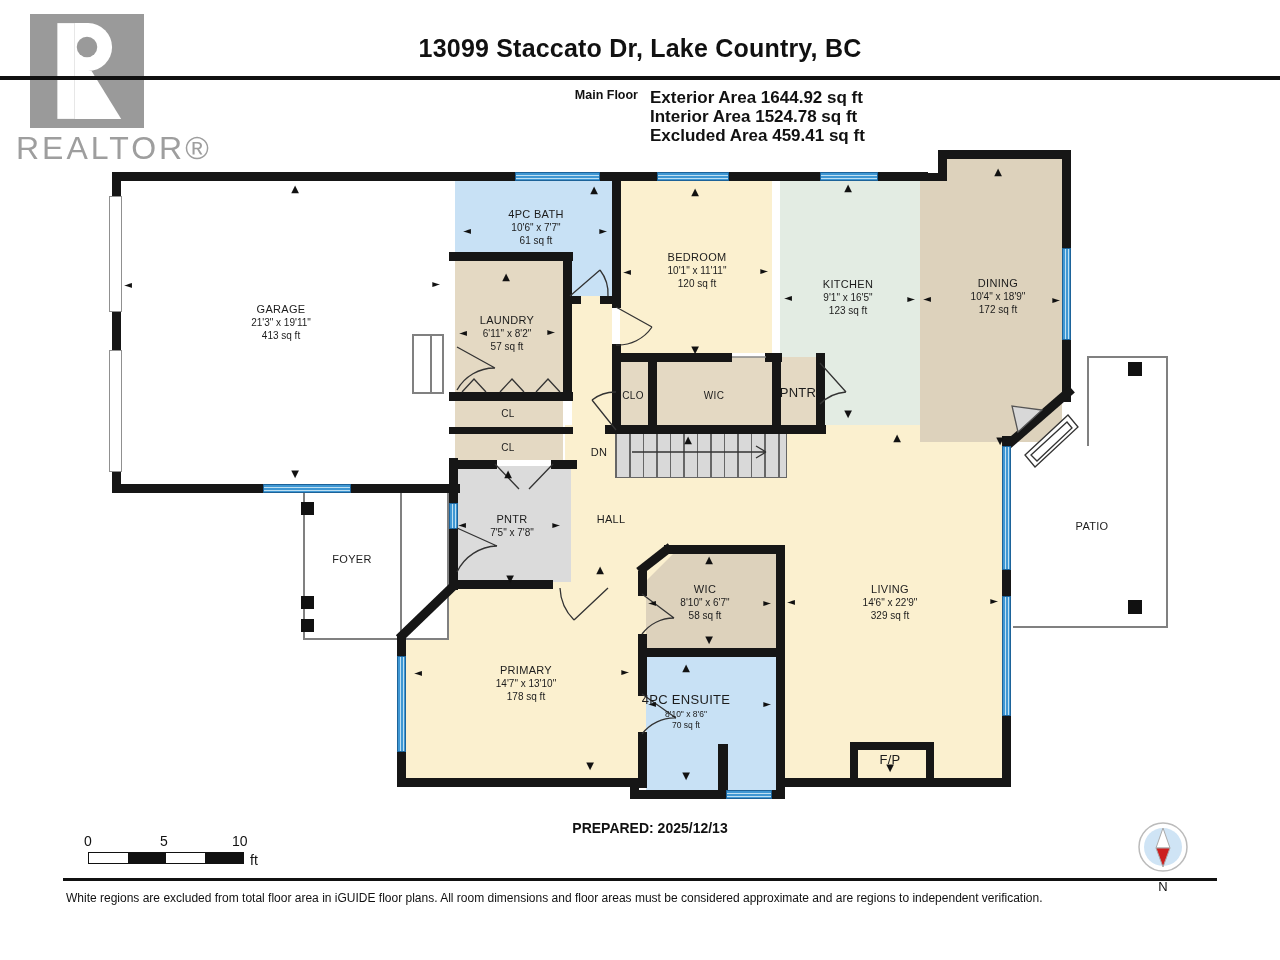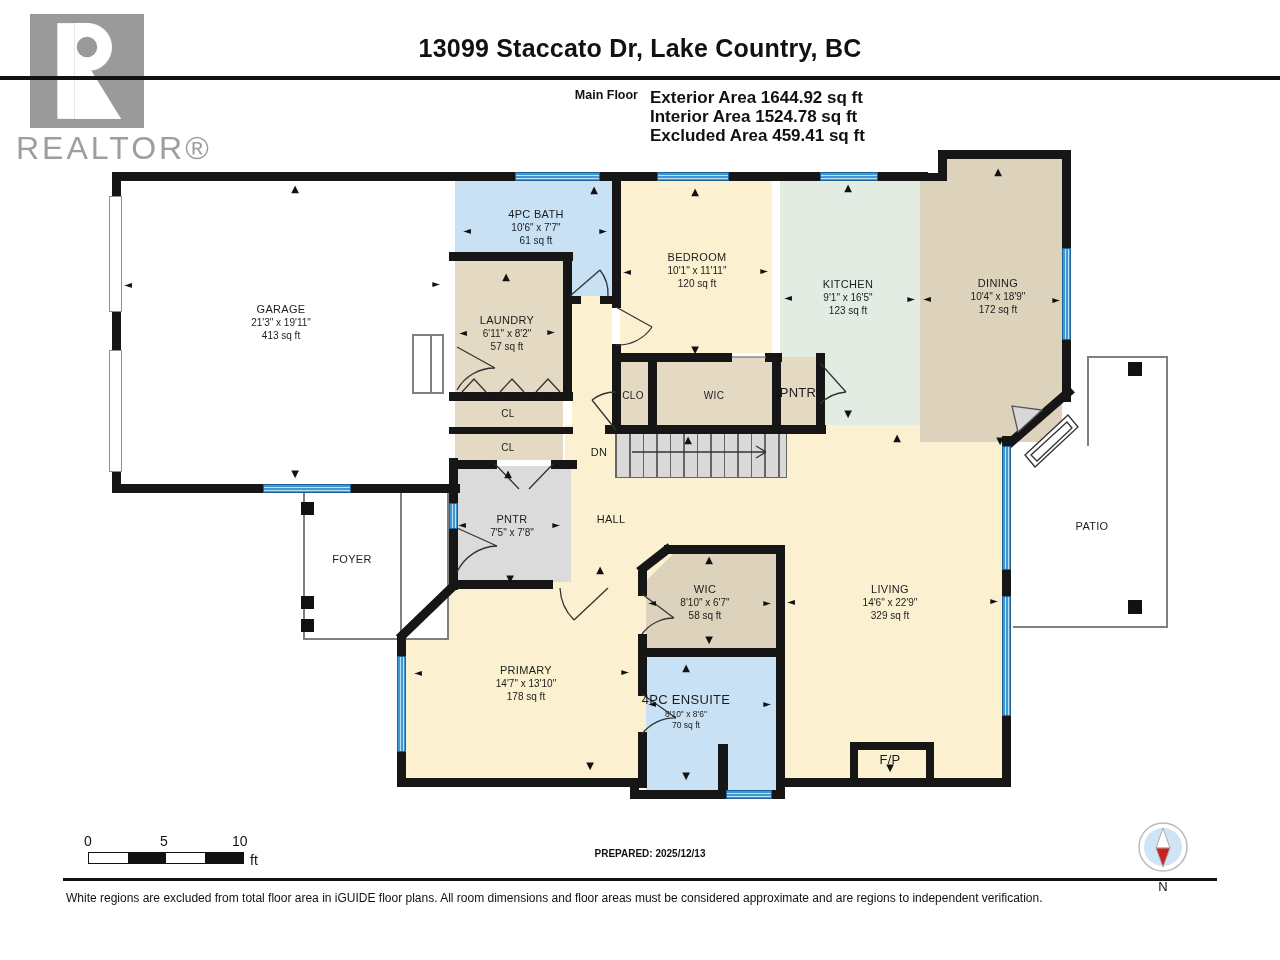--- a/index.html
+++ b/index.html
@@ -37,22 +37,22 @@
   .rl .rd{display:block;font-size:10px;}
   .rl.sm .rn{display:block;font-size:13px;text-align:center;}
   .rl.sm .rd{display:block;font-size:8.5px;}
   .ar{position:absolute;font-size:10px;color:#111;transform:translate(-50%,-50%);
       font-family:"DejaVu Sans",sans-serif;line-height:1;z-index:6;}
   
   #scalebar{position:absolute;left:88px;top:852px;width:154px;height:10px;border:1.5px solid #111;
             box-sizing:content-box;z-index:6;font-size:0;}
   #scalebar i{display:inline-block;height:10px;width:38.5px;}
   .tick{position:absolute;top:833px;font-size:14px;z-index:6;}
-  #prepared{position:absolute;left:540px;top:848px;width:220px;text-align:center;
-            font-size:10px;font-weight:bold;z-index:6;}
+  #prepared{position:absolute;left:540px;top:820px;width:220px;text-align:center;
+            font-size:14px;font-weight:bold;z-index:6;}
   #rule-bottom{position:absolute;left:63px;top:878px;width:1154px;height:3px;background:#111;z-index:6;}
   #disclaimer{position:absolute;left:66px;top:891px;font-size:12px;z-index:6;}
   #compass{position:absolute;left:1136px;top:820px;z-index:6;}
   #north-label{position:absolute;left:1163px;top:879px;transform:translateX(-50%);
                font-size:13px;z-index:6;}
 </style>
 </head>
 <body>
 
 <div id="page">

